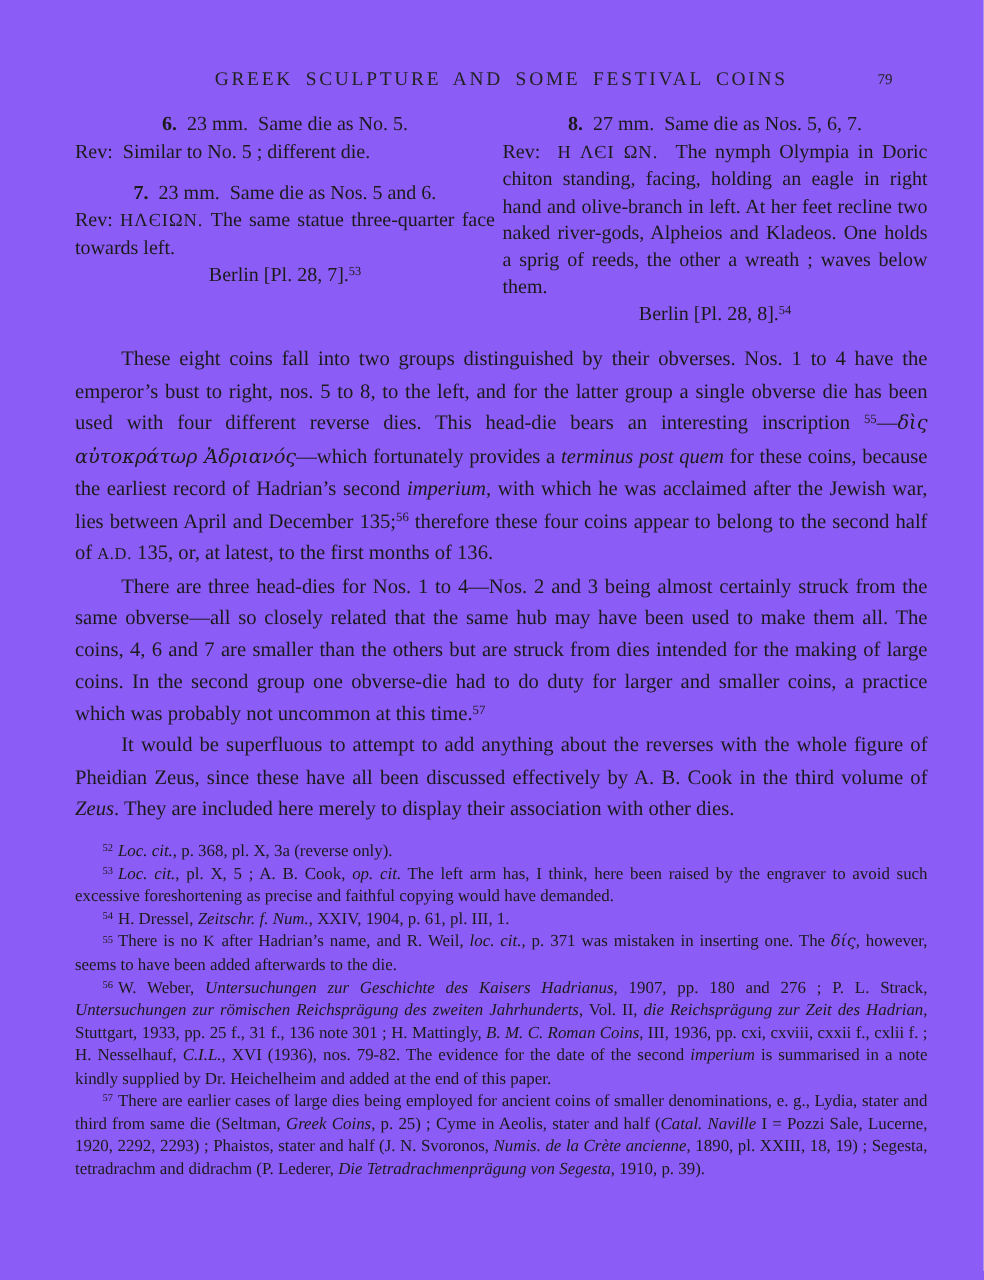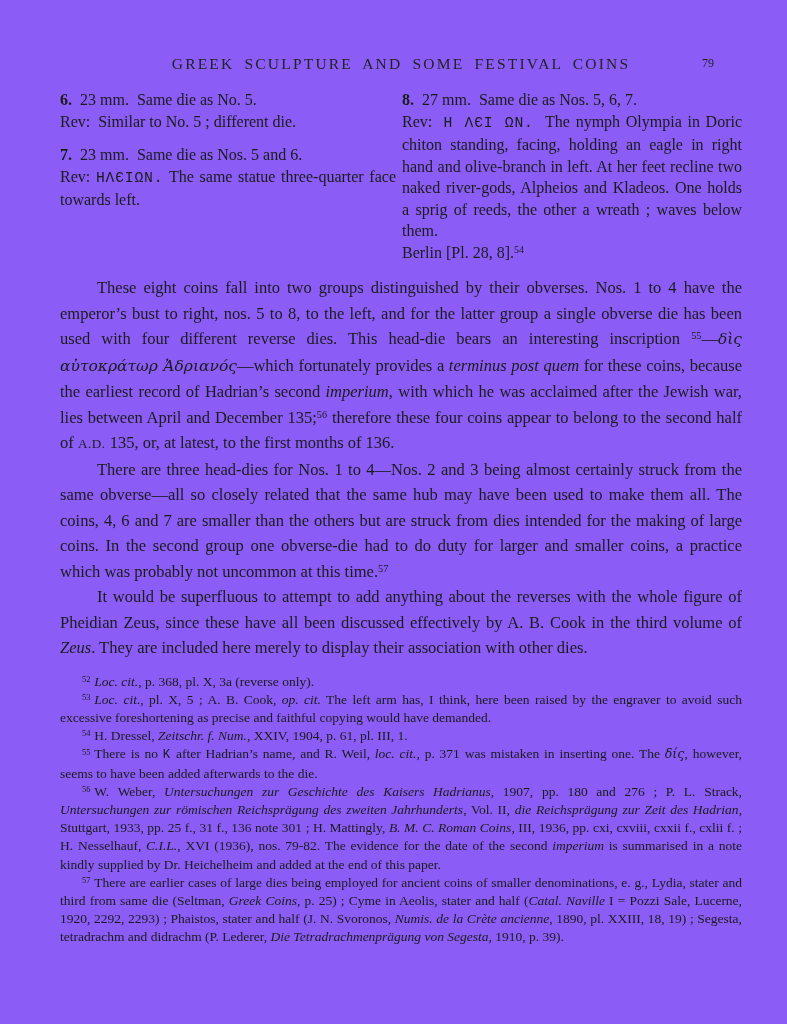--- a/index.html
+++ b/index.html
@@ -31,27 +31,27 @@
     right: 28px;
     top: 54px;
     letter-spacing: 0;
     font-size: 12px;
   }
 
   
   .entries { display: flex; margin-top: 16px; }
   .col-left { flex: none; width: 342px; padding-right: 6px; box-sizing: border-box; }
   .col-right { flex: 1; }
-  .entry p { margin: 0; font-size: 16px; line-height: 21.5px; }
+  .entry p { margin: 0; font-size: 16px; line-height: 21.5px; text-align: center; }
   .entry .rev { text-align: justify; }
   .entry-gap { margin-top: 12px; }
 
   
   .inscription {
-    font-family: Liberation Mono, monospace;
+    font-family: Liberation Serif, serif;
     font-size: 92%;
     letter-spacing: 0.8px;
   }
 
   
   .body-text { margin-top: 12px; }
   .para {
     margin: 0;
     font-size: 16.5px;
     line-height: 25.5px;
@@ -99,20 +99,21 @@
 
     <div class="entries">
       <div class="col-left">
         <div class="entry">
           <p class="e-line heading"><b>6.</b>&nbsp; 23 mm. &nbsp;Same die as No. 5.</p>
           <p class="e-line rev">Rev: &nbsp;Similar to No. 5 ; different die.</p>
         </div>
         <div class="entry entry-gap">
           <p class="e-line heading"><b>7.</b>&nbsp; 23 mm. &nbsp;Same die as Nos. 5 and 6.</p>
           <p class="e-line rev">Rev: <span class="inscription">ΗΛЄΙΩΝ.</span> The same statue three-quarter face towards left.</p>
+          <p class="e-line loc">Berlin [Pl. 28, 7].<sup>53</sup></p>
         </div>
       </div>
       <div class="col-right">
         <div class="entry">
           <p class="e-line heading"><b>8.</b>&nbsp; 27 mm. &nbsp;Same die as Nos. 5, 6, 7.</p>
           <p class="e-line rev">Rev: &nbsp;<span class="inscription">Η ΛЄΙ ΩΝ.</span>&nbsp; The nymph Olympia in Doric chiton standing, facing, holding an eagle in right hand and olive-branch in left. At her feet recline two naked river-gods, Alpheios and Kladeos. One holds a sprig of reeds, the other a wreath ; waves below them.</p>
           <p class="e-line loc">Berlin [Pl. 28, 8].<sup>54</sup></p>
         </div>
       </div>
     </div>

